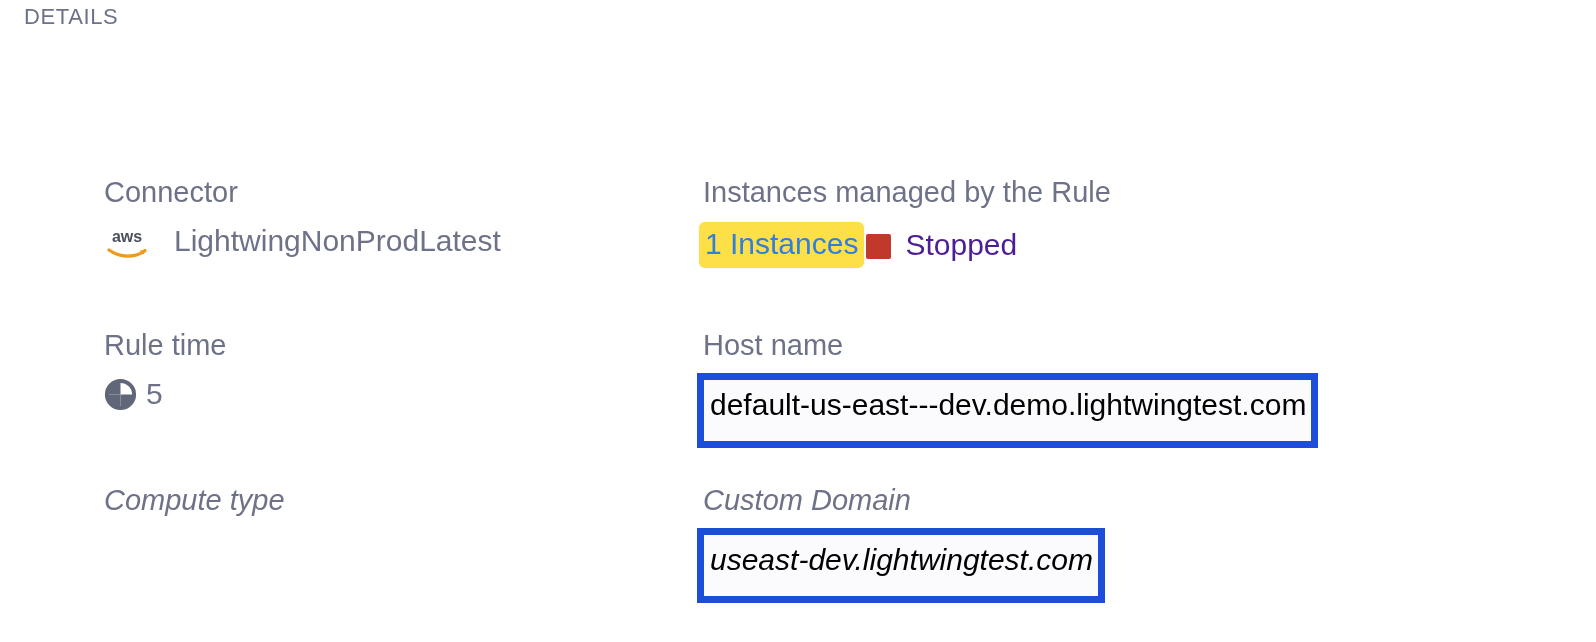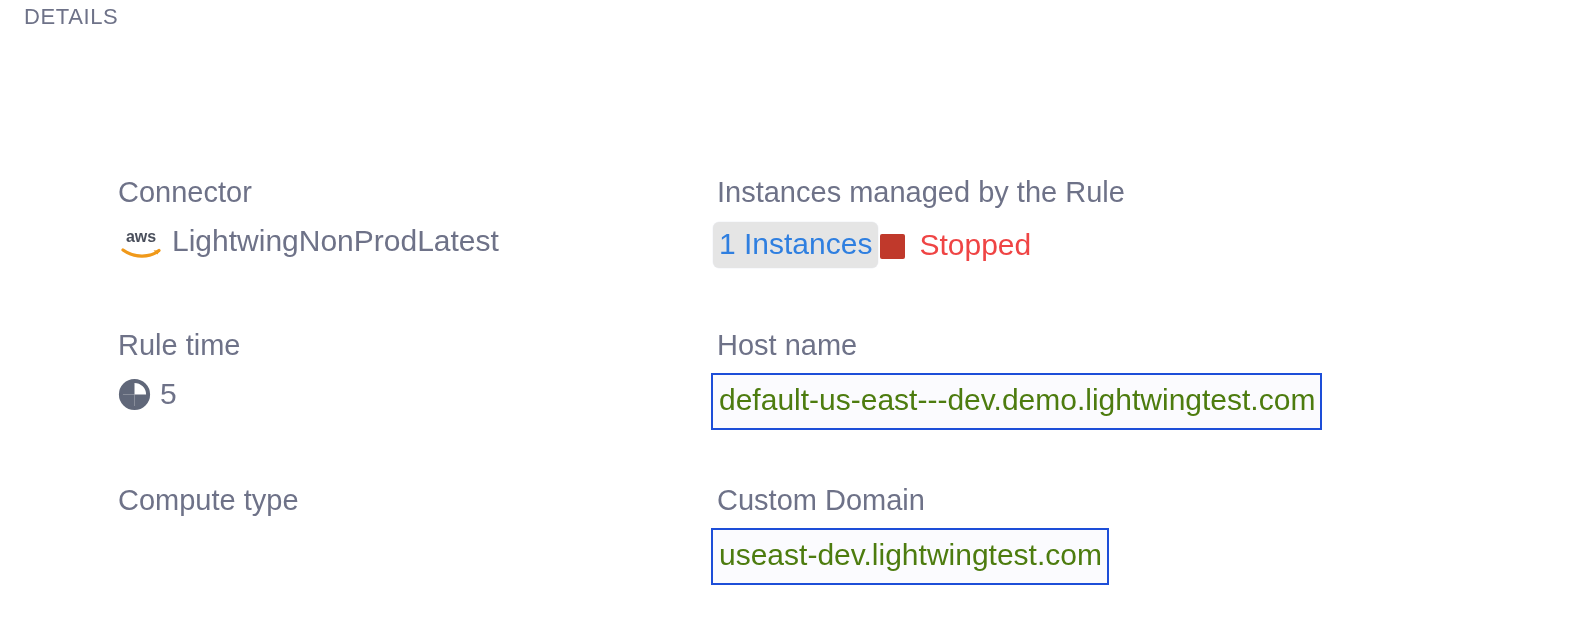--- a/index.html
+++ b/index.html
@@ -31,24 +31,24 @@
   
   .details-grid {
     position: absolute;
     left: 0;
     top: 175px;
     width: 1596px;
   }
   .col-left  { position: absolute; left: 104px; top: 0; width: 580px; }
   .col-right { position: absolute; left: 703px; top: 0; width: 890px; }
 
-  .field { position: absolute; left: 14px; width: 100%; }
+  .field { position: absolute; left: 0; width: 100%; }
   .row-0 { top: 0px; }
   .row-1 { top: 153px; }
-  .row-2 { top: 308px; }
+  .row-2 { top: 308px; font-style: italic; }
 
   .field-label {
     font-size: 29px;
     color: #6e7288;
     font-weight: 400;
     line-height: 34px;
     white-space: nowrap;
   }
   .field-value {
     margin-top: 13px;
@@ -59,21 +59,21 @@
     display: flex;
     align-items: center;
     white-space: nowrap;
   }
 
   
   .aws-icon {
     width: 46px;
     height: 34px;
     flex: 0 0 auto;
-    margin-right: 8px;
+    margin-right: 24px;
     position: relative;
     top: 1px;
   }
 
   
   .clock-icon {
     width: 33px;
     height: 33px;
     flex: 0 0 auto;
     margin-right: 9px;
@@ -84,50 +84,50 @@
     width: 36px;
     height: 34px;
     flex: 0 0 auto;
     margin-right: 8px;
   }
 
   
   .instances-chip {
     display: inline-block;
     color: #2f7fe0;
-    background: #e5e5e5;
+    background: #fde047;
     border-radius: 6px;
     padding: 3px 6px 5px 6px;
     margin-left: -4px;
     box-shadow: 0 0 0 0.5px rgba(240,242,247,0.9);
     cursor: pointer;
   }
   .status-swatch {
     width: 25px;
     height: 25px;
     background: #c0392b;
     border-radius: 2px;
     flex: 0 0 auto;
     margin: 0 14px 0 2px;
     position: relative;
     top: 1px;
   }
   .status-text {
-    color: #ef4444;
+    color: #4c1d95;
   }
 
   
   .link-box {
     display: inline-block;
-    border: 2px solid #1d4ed8;
+    border: 7px solid #1d4ed8;
     background: #fbfbfe;
-    color: #4d7c0f;
+    color: #000000;
     font-size: 30px;
     line-height: 38px;
-    padding: 6px 5px 9px 6px;
+    padding: 6px 5px 17px 6px;
     margin-top: 11px;
     margin-left: -6px;
     white-space: nowrap;
     cursor: pointer;
     box-sizing: border-box;
   }
 </style>
 </head>
 <body>
 

